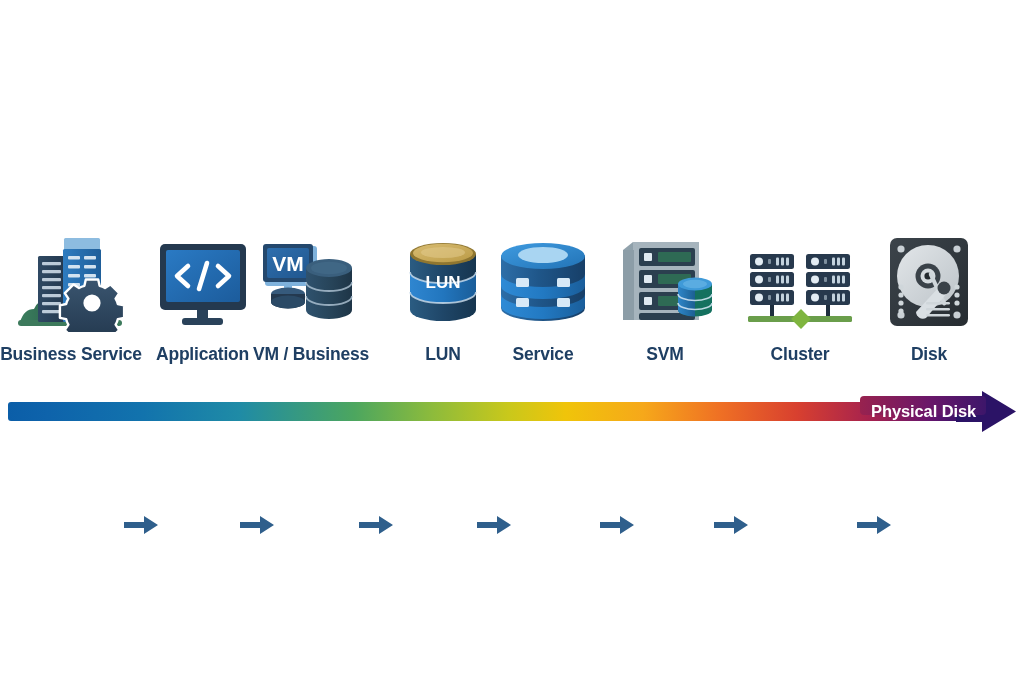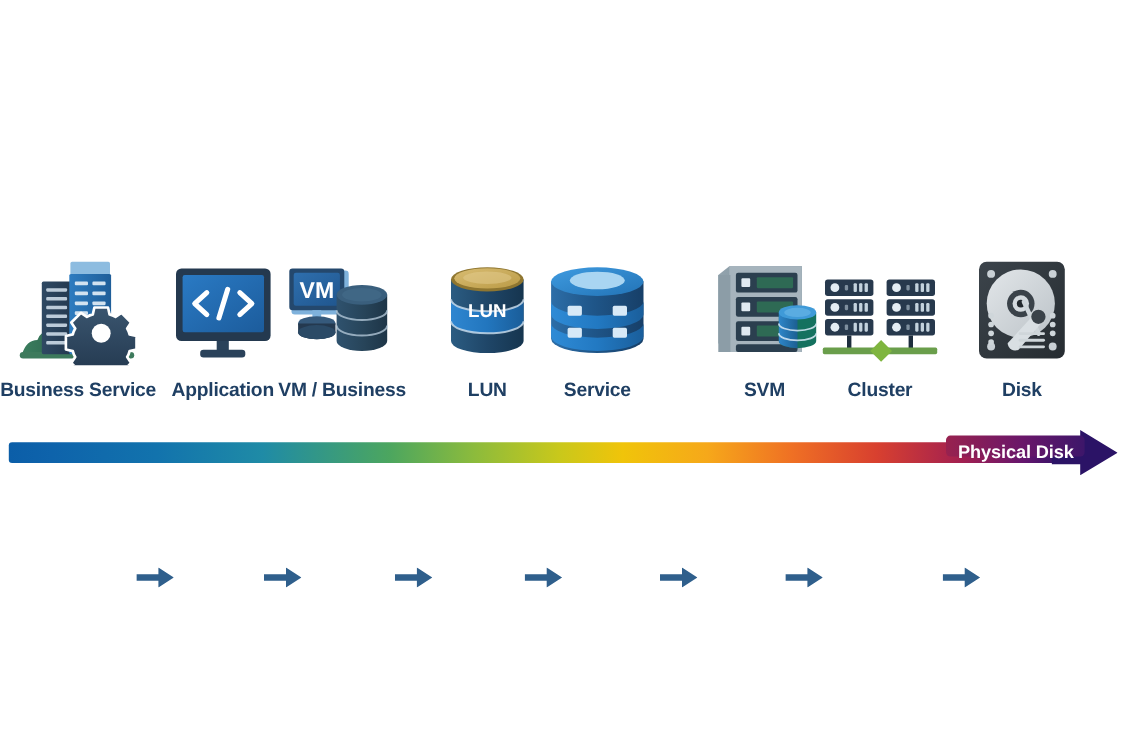--- a/index.html
+++ b/index.html
@@ -356,21 +356,21 @@
             <rect x="21" y="46" width="13" height="9" rx="1.5"></rect>
             <rect x="62" y="46" width="13" height="9" rx="1.5"></rect>
             <rect x="21" y="66" width="13" height="9" rx="1.5"></rect>
             <rect x="62" y="66" width="13" height="9" rx="1.5"></rect>
           </g>
         </svg>
       </div>
       <div class="stage-label">Service</div>
     </div>
 
-    <div class="stage-node" style="left:637px; width:116px;">
+    <div class="stage-node" style="left:607px; width:116px;">
       <div class="icon-box">
         <svg width="100" height="100" viewBox="0 0 100 100">
           <defs>
             <linearGradient id="rackSide" x1="0" y1="0" x2="1" y2="0">
               <stop offset="0" stop-color="#93a4ae"></stop>
                 <stop offset="1" stop-color="#6f828d"></stop>
             </linearGradient>
             <linearGradient id="svmDb" x1="0" y1="0" x2="1" y2="0">
               <stop offset="0" stop-color="#2e86c9"></stop>
                 <stop offset="1" stop-color="#1c5f92"></stop>

